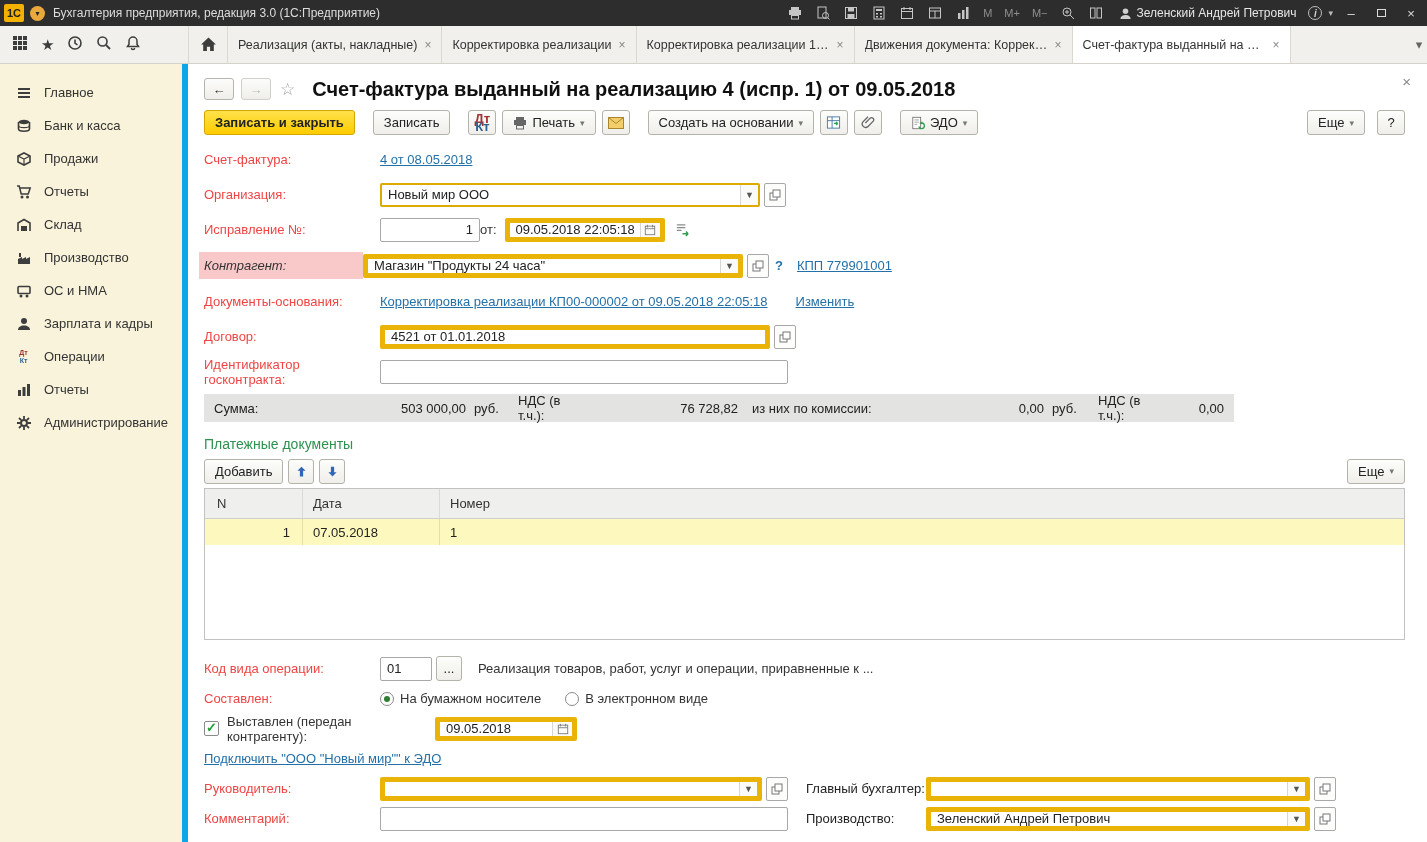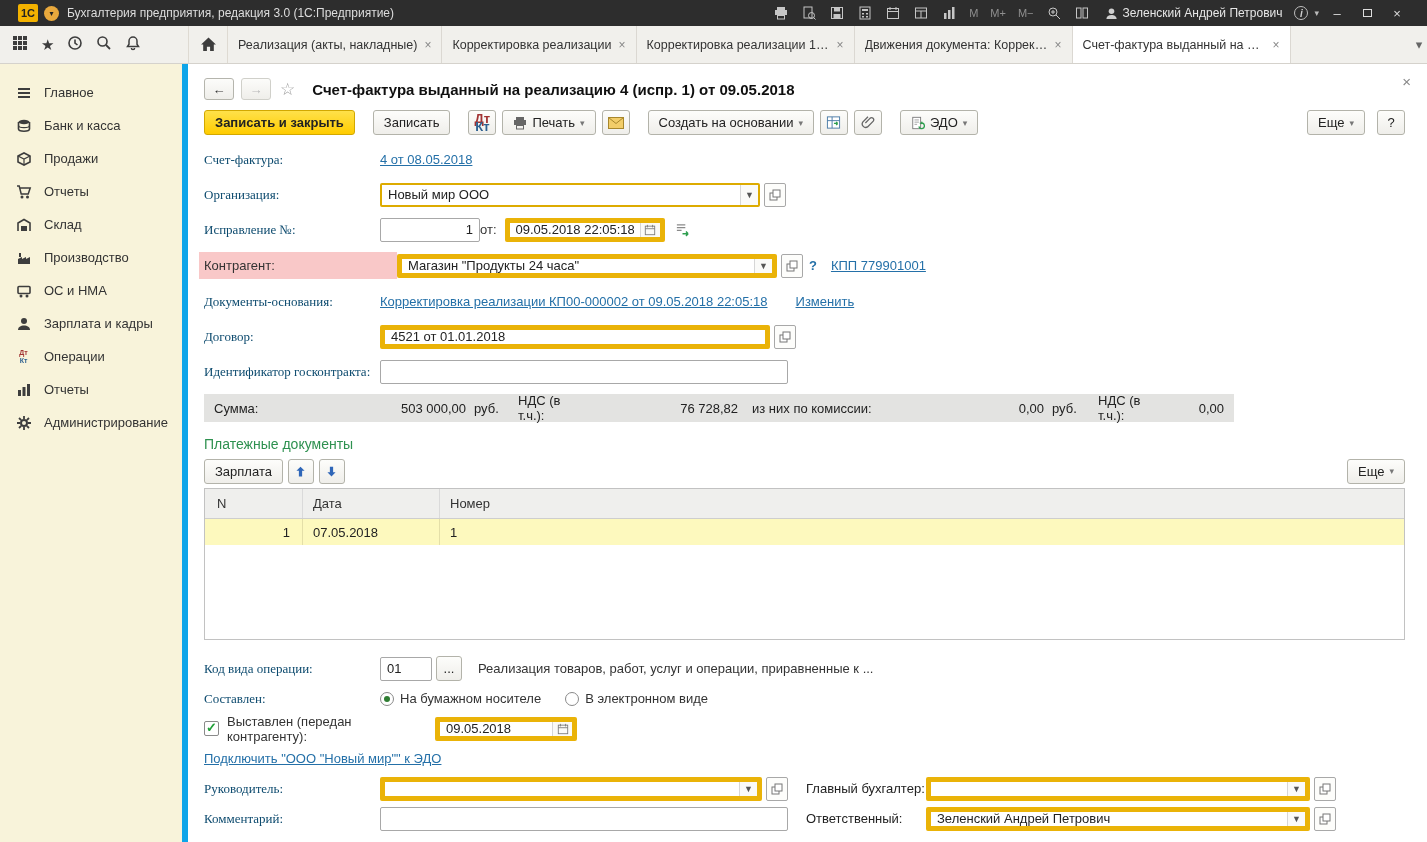--- a/index.html
+++ b/index.html
@@ -1,21 +1,21 @@
 <!DOCTYPE html>
 <html><head>
 <meta charset="utf-8">
 <style>
   * { margin:0; padding:0; box-sizing:border-box; }
   html,body { width:1427px; height:842px; overflow:hidden; }
   body { font-family:"Liberation Sans", sans-serif; font-size:13px; color:#333; background:#fff; cursor:default; }
   .app { width:1427px; height:842px; display:flex; flex-direction:column; }
 
   
-  .titlebar { height:26px; background:#2d2d2d; color:#ddd; display:flex; align-items:center; gap:6px; padding:0 18px; font-size:12px; flex:none; }
+  .titlebar { height:26px; background:#2d2d2d; color:#ddd; display:flex; align-items:center; gap:6px; padding:0 4px; font-size:12px; flex:none; }
   .logo { width:20px; height:18px; background:#f3b200; color:#222; font-weight:bold; font-size:11px; display:flex; align-items:center; justify-content:center; border-radius:2px; }
   .logo-menu { width:15px; height:15px; border-radius:50%; background:#e9a93d; color:#222; font-size:8px; display:flex; align-items:center; justify-content:center; }
   .tb-title { margin-left:2px; white-space:nowrap; }
   .tb-spacer { flex:1; }
   .tb-ic { width:22px; height:20px; display:flex; align-items:center; justify-content:center; }
   .tb-mem { color:#8f8f8f; font-size:11px; padding:0 3px; }
   .tb-user { display:flex; align-items:center; gap:5px; margin:0 6px; color:#e6e6e6; white-space:nowrap; }
   .info-circle { width:14px; height:14px; border:1px solid #bdbdbd; border-radius:50%; font-size:10px; color:#cfcfcf; display:flex; align-items:center; justify-content:center; font-style:italic; font-weight:bold; }
   .caret { font-size:9px; color:#777; }
   .caret.light { color:#bbb; }
@@ -42,34 +42,34 @@
   .dtkt-mini .dt { color:#a23333; display:block; }
   .dtkt-mini .kt { color:#2d6090; display:block; }
 
   .main { flex:1; background:#fff; position:relative; overflow:hidden; }
   .doc-close { position:absolute; top:9px; right:16px; color:#888; font-size:15px; }
 
   .doc-header { display:flex; align-items:center; gap:7px; padding:12px 16px 0 16px; height:38px; }
   .navbtn { width:30px; height:22px; border:1px solid #b5b5ad; border-radius:3px; background:linear-gradient(#fcfcfa,#efeeea); display:flex; align-items:center; justify-content:center; font-size:13px; color:#333; }
   .navbtn.disabled { color:#b9b9b9; border-color:#d0d0ca; }
   .fav-star { font-size:17px; color:#a0a0a0; margin:0 2px; }
-  .doc-title { font-size:15px; font-weight:bold; color:#101010; margin-left:8px; white-space:nowrap; }
+  .doc-title { font-size:20px; font-weight:bold; color:#101010; margin-left:8px; white-space:nowrap; }
 
   .doc-toolbar { display:flex; align-items:center; gap:6px; padding:6px 22px 0 16px; height:35px; }
   .btn { height:25px; padding:0 10px; border:1px solid #b3b3aa; border-radius:3px; background:linear-gradient(#fdfdfb,#efeeea); display:inline-flex; align-items:center; gap:5px; font-size:13px; color:#222; white-space:nowrap; }
   .btn-primary { background:linear-gradient(#ffe14a,#fc0); border-color:#d2a800; font-weight:bold; }
   .btn-ic { width:28px; padding:0; justify-content:center; }
   .tb-right { margin-left:auto; display:flex; gap:12px; }
   .gap { width:6px; flex:none; }
 
   
   .form { padding:10px 22px 0 16px; }
   .frow { display:flex; align-items:center; height:25px; margin-bottom:10px; }
-  .flabel { width:176px; flex:none; color:#0c4a6e;font-family:Liberation Serif, serif; }
-  .flabel-pink { width:198px; flex:none; background:#f9c8c8; align-self:stretch; display:flex; align-items:center; margin-left:-5px; padding-left:5px; }
+  .flabel { width:176px; flex:none; color:#ef4444; }
+  .flabel-pink { width:164px; flex:none; background:#f9c8c8; align-self:stretch; display:flex; align-items:center; margin-left:-5px; padding-left:5px;font-style:italic; }
   .combo { display:flex; align-items:stretch; border:5px solid #eab308; border-radius:2px; height:24px; background:#fff; }
   .combo.focus { border:2px solid #ddab00; }
   .combo input { border:0; outline:none; flex:1; min-width:0; padding:0 6px; font:inherit; background:transparent; color:#222; }
   .dd { width:18px; flex:none; display:flex; align-items:center; justify-content:center; border-left:1px solid #d6d6d6; color:#555; font-size:9px; background:#fafaf8; }
   .inbtn { width:20px; flex:none; display:flex; align-items:center; justify-content:center; border-left:1px solid #d6d6d6; background:#fafaf8; }
   .open-btn { width:22px; height:24px; flex:none; border:1px solid #a8a8a8; border-radius:2px; margin-left:4px; display:flex; align-items:center; justify-content:center; background:#fdfdfb; }
   .plain { border:1px solid #a8a8a8; border-radius:2px; height:24px; padding:0 6px; font:inherit; color:#222; outline:none; }
   .link { color:#2470a8; text-decoration:underline; white-space:nowrap; }
   .hint-q { color:#2470a8; font-weight:bold; margin:0 6px; }
   .iconbtn-bare { width:24px; height:24px; display:flex; align-items:center; justify-content:center; margin-left:6px; }
@@ -532,21 +532,21 @@
           <span class="t-vat-v num">76 728,82</span>
           <span class="t-com-l">из них по комиссии:</span>
           <span class="t-com-v num">0,00</span>
           <span class="t-rub2">руб.</span>
           <span class="t-vat2-l" style="padding-left:18px">НДС (в т.ч.):</span>
           <span class="t-vat2-v num">0,00</span>
         </div>
 
         <div class="sect-title">Платежные документы</div>
         <div class="paybar">
-          <span class="btn">Зарплата</span>
+          <span class="btn">Добавить</span>
           <span class="arrbtn">
               <svg width="13" height="13" viewBox="0 0 16 16">
                 <path d="M8 2l5 5h-3v7H6V7H3z" fill="#2f66b8"></path>
               </svg>
             </span>
           <span class="arrbtn">
               <svg width="13" height="13" viewBox="0 0 16 16">
                 <path d="M8 14 3 9h3V2h4v7h3z" fill="#2f66b8"></path>
               </svg>
             </span>
@@ -621,21 +621,21 @@
           <span class="open-btn">
               <svg width="12" height="12" viewBox="0 0 12 12">
                 <rect x="1" y="4" width="7" height="7" fill="#fff" stroke="#777"></rect>
                 <rect x="4" y="1" width="7" height="7" fill="#fff" stroke="#777"></rect>
               </svg>
             </span>
         </div>
         <div class="b-row">
           <span class="flabel">Комментарий:</span>
           <input class="plain" style="width: 408px;" value="">
-          <span class="lbl2 ml18">Ответственный:</span>
+          <span class="lbl2 ml18">Производство:</span>
           <span class="combo" style="width:384px">
             <input value="Зеленский Андрей Петрович" style="">
             <span class="dd">▼</span>
           </span>
           <span class="open-btn">
               <svg width="12" height="12" viewBox="0 0 12 12">
                 <rect x="1" y="4" width="7" height="7" fill="#fff" stroke="#777"></rect>
                 <rect x="4" y="1" width="7" height="7" fill="#fff" stroke="#777"></rect>
               </svg>
             </span>

